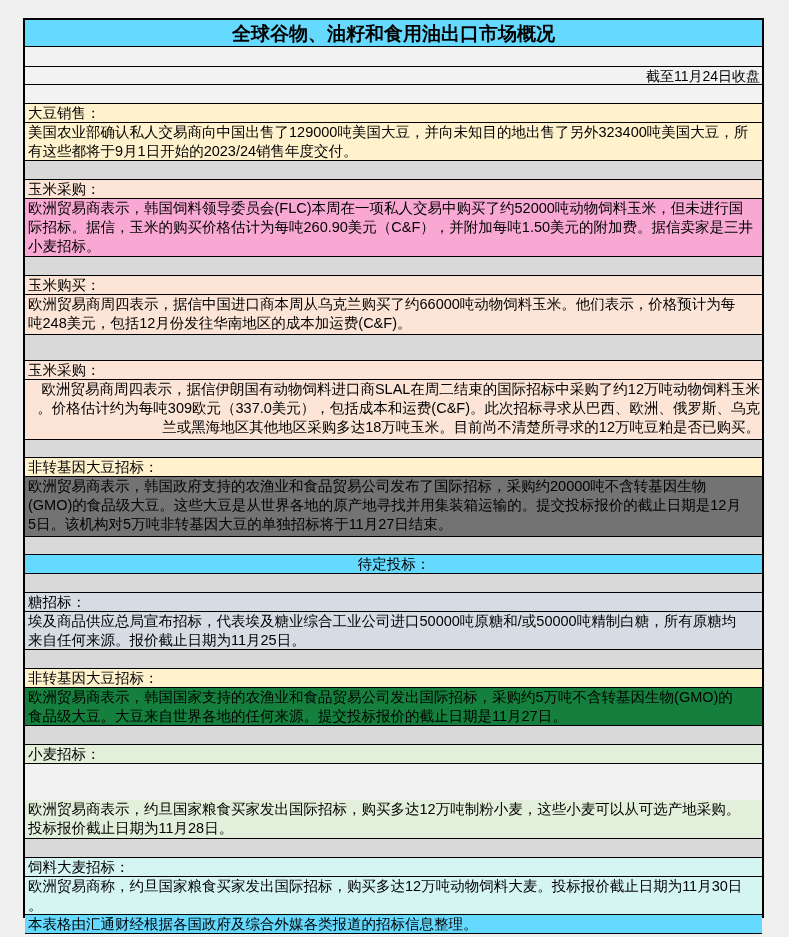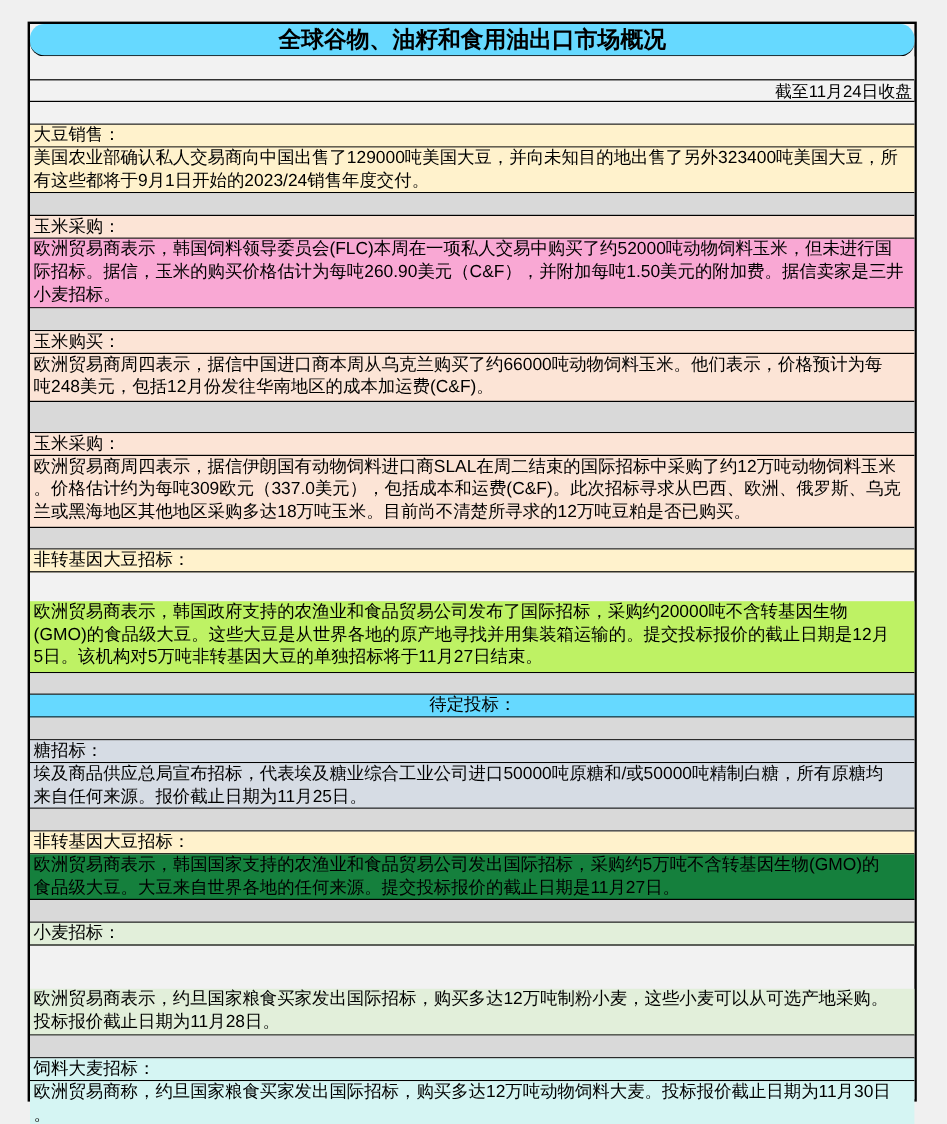--- a/index.html
+++ b/index.html
@@ -34,21 +34,21 @@
     .hdr { line-height: 19px; }
     .line { white-space: nowrap; overflow: hidden; }
     .spacer { background: #d9d9d9; }
     .blank { background: #f2f2f2; }
   </style>
 </head>
 <body>
 
 <div class="sheet">
 
-  <div class="row title" style="height: 27px; background-color: rgb(102, 217, 255); border-radius: 12px;">
+  <div class="row title" style="height: 27px; background-color: rgb(102, 217, 255);">
     <span>全球谷物、油籽和食用油出口市场概况</span>
   </div>
   <div class="row blank" style="height:20px"></div>
   <div class="row date" style="height:18px">
     <span>截至11月24日收盘</span>
   </div>
   <div class="row blank" style="height:19px"></div>
 
   <div class="row hdr" style="height: 19px; background-color: rgb(255, 242, 204);">
     <span>大豆销售：</span>
@@ -74,31 +74,31 @@
   </div>
   <div class="row" style="height: 40px; background-color: rgb(252, 228, 214);">
     <div class="line">欧洲贸易商周四表示，据信中国进口商本周从乌克兰购买了约66000吨动物饲料玉米。他们表示，价格预计为每</div>
     <div class="line">吨248美元，包括12月份发往华南地区的成本加运费(C&amp;F)。</div>
   </div>
   <div class="row spacer" style="height:26px"></div>
 
   <div class="row hdr" style="height: 19px; background-color: rgb(252, 228, 214);">
     <span>玉米采购：</span>
   </div>
-  <div class="row" style="height: 60px; background-color: rgb(252, 228, 214);">
+  <div class="row" style="height: 60px; background-color: rgb(252, 228, 214); text-align: right;">
     <div class="line">欧洲贸易商周四表示，据信伊朗国有动物饲料进口商SLAL在周二结束的国际招标中采购了约12万吨动物饲料玉米</div>
     <div class="line">。价格估计约为每吨309欧元（337.0美元），包括成本和运费(C&amp;F)。此次招标寻求从巴西、欧洲、俄罗斯、乌克</div>
     <div class="line">兰或黑海地区其他地区采购多达18万吨玉米。目前尚不清楚所寻求的12万吨豆粕是否已购买。</div>
   </div>
   <div class="row spacer" style="height:18px"></div>
 
   <div class="row hdr" style="height: 19px; background-color: rgb(255, 242, 204);">
     <span>非转基因大豆招标：</span>
   </div>
-  <div class="row" style="height: 60px; background-color: #bef264; margin-top: 24px;">
+  <div class="row" style="height: 60px; background-color: #737373;">
     <div class="line">欧洲贸易商表示，韩国政府支持的农渔业和食品贸易公司发布了国际招标，采购约20000吨不含转基因生物</div>
     <div class="line">(GMO)的食品级大豆。这些大豆是从世界各地的原产地寻找并用集装箱运输的。提交投标报价的截止日期是12月</div>
     <div class="line">5日。该机构对5万吨非转基因大豆的单独招标将于11月27日结束。</div>
   </div>
   <div class="row spacer" style="height:18px"></div>
 
   <div class="row hdr" style="height: 19px; background-color: rgb(102, 217, 255); text-align: center;">
     <span>待定投标：</span>
   </div>
   <div class="row spacer" style="height:19px"></div>

